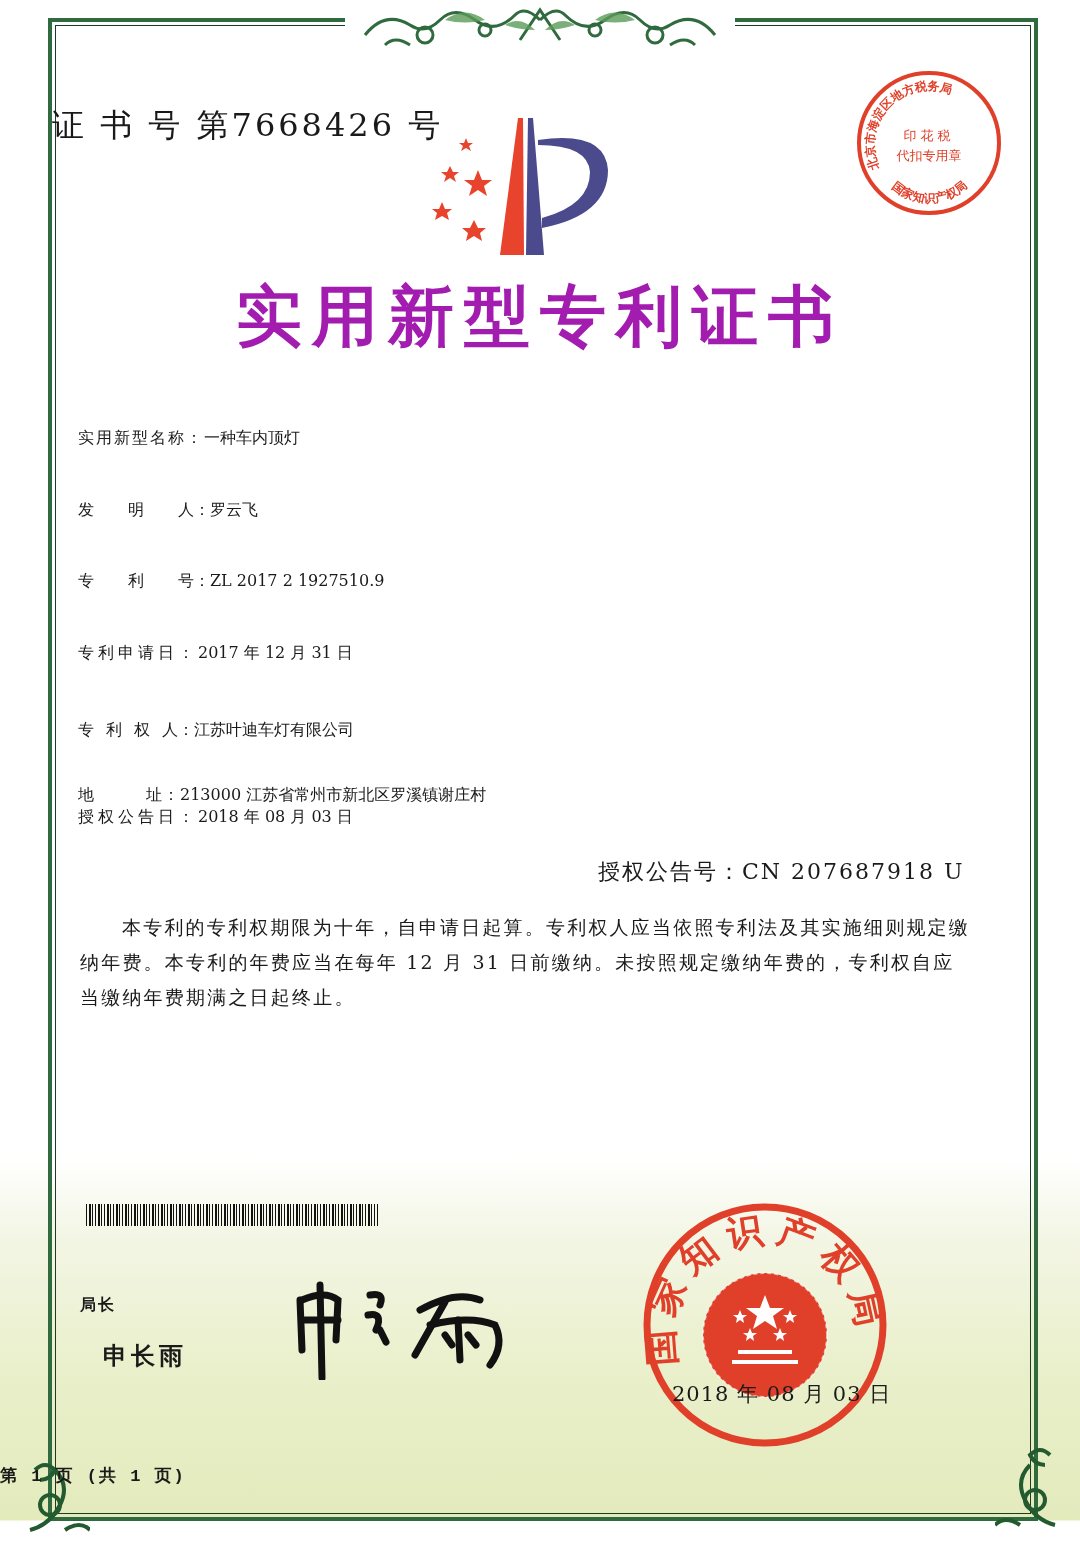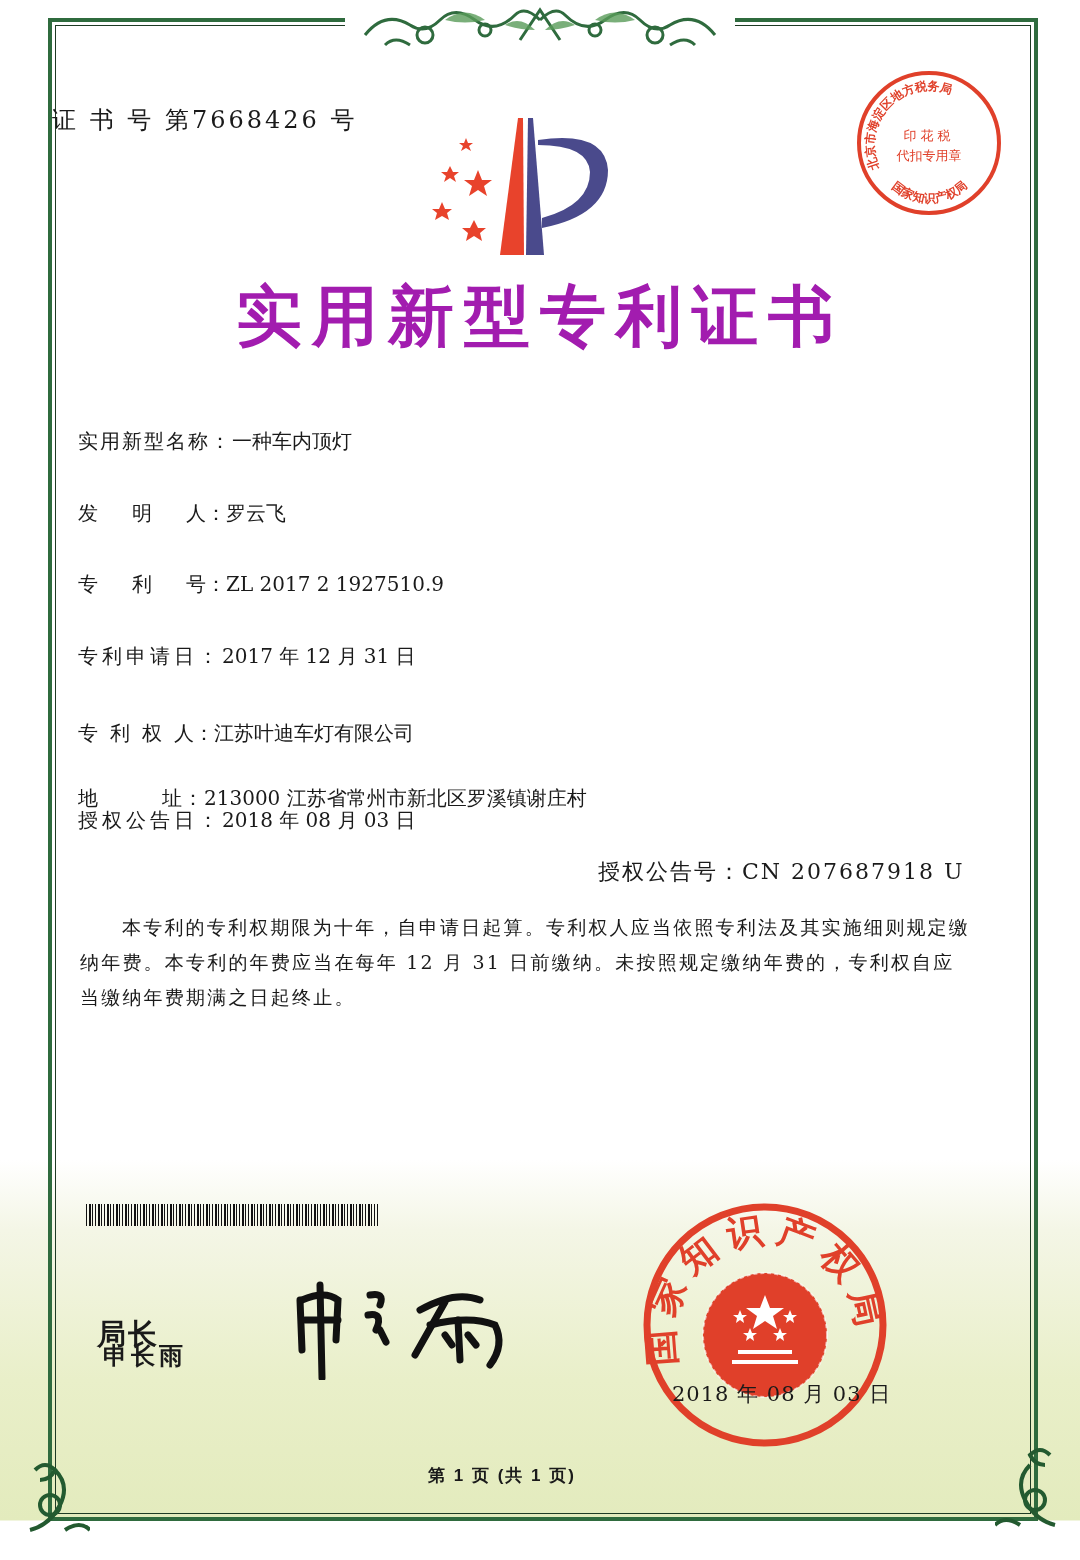--- a/index.html
+++ b/index.html
@@ -28,37 +28,37 @@
     position: absolute; left: 345px; top: 0px; width: 390px; height: 55px;
     background: #ffffff;
   }
   .ornament-top svg { width: 100%; height: 100%; }
   .corner { position: absolute; width: 70px; height: 90px; }
   .corner svg { width: 100%; height: 100%; }
   .corner-bl { left: 20px; top: 1450px; }
   .corner-br { left: 995px; top: 1440px; }
 
   .cert-number {
-    position: absolute; left: 52px; top: 104px; font-size: 24px; letter-spacing: 3px;
+    position: absolute; left: 52px; top: 104px; font-size: 32px; letter-spacing: 3px;
   }
   .logo { position: absolute; left: 430px; top: 110px; width: 190px; height: 150px; }
   .logo svg { width: 100%; height: 100%; }
 
   .stamp-tax {
     position: absolute; left: 854px; top: 68px; width: 150px; height: 150px;
   }
   .stamp-tax svg { width: 100%; height: 100%; }
 
   .title {
     position: absolute; left: 0; width: 1080px; top: 272px; text-align: center;
     font-size: 66px; letter-spacing: 10px; font-family: "DejaVu Serif", serif; font-weight: bold;
     color: #a21caf;
   }
   .field {
-    position: absolute; left: 78px; font-size: 20px; white-space: nowrap;
+    position: absolute; left: 78px; font-size: 16px; white-space: nowrap;
   }
   .field .label { display: inline-block; }
   .field .value { display: inline-block; }
   .lbl-normal { letter-spacing: 2px; }
 
   .f-name { top: 428px; }
   .f-inventor { top: 500px; }
   .f-number { top: 571px; }
   .f-date { top: 643px; }
   .f-holder { top: 714px; margin-top: 6px; }
@@ -69,30 +69,30 @@
   .body-text {
     position: absolute; left: 80px; top: 910px; width: 890px; font-size: 19px;
     line-height: 35px; letter-spacing: 2.2px; font-family: "DejaVu Serif", serif;
   }
   .body-text p { margin: 0; text-indent: 42px; }
 
   .barcode {
     position: absolute; left: 86px; top: 1204px; width: 292px; height: 22px;
     background: repeating-linear-gradient(to right, #111 0px, #111 1px, transparent 1px, transparent 3px, #111 3px, #111 5px, transparent 5px, transparent 6px, #111 6px, #111 7px, transparent 7px, transparent 9px);
   }
-  .director-title { position: absolute; left: 97px; top: 1295px; font-size: 29px; font-family: "DejaVu Sans", sans-serif; font-weight: bold; letter-spacing: 2px; margin-top: 20px; }
+  .director-title { position: absolute; left: 80px; top: 1295px; font-size: 16px; font-family: "DejaVu Sans", sans-serif; font-weight: bold; letter-spacing: 2px; }
   .director-name { position: absolute; left: 96px; top: 1340px; font-size: 24px; font-family: "DejaVu Sans", sans-serif; font-weight: bold; letter-spacing: 4px; margin-left: 7px; }
   .signature { position: absolute; left: 280px; top: 1270px; width: 250px; height: 110px; }
   .signature svg { width: 100%; height: 100%; }
 
   .stamp-cnipa { position: absolute; left: 640px; top: 1200px; width: 250px; height: 250px; }
   .stamp-cnipa svg { width: 100%; height: 100%; }
   .stamp-date { position: absolute; left: 672px; top: 1380px; font-size: 21px; color: #1a1a1a; letter-spacing: 1px; }
 
-  .page-indicator { position: absolute; left: 0; width: 1004px; text-align: center; top: 1464px; font-size: 17px; letter-spacing: 2px; font-family: Liberation Sans, sans-serif; font-weight: bold; }
+  .page-indicator { position: absolute; left: 0; width: 1004px; text-align: left; top: 1464px; font-size: 17px; letter-spacing: 2px; font-family: Liberation Mono, monospace; font-weight: bold; }
 </style>
 </head>
 <body>
 
 <div class="page-bg"></div>
 <div class="frame-outer"></div>
 <div class="frame-inner"></div>
 
 <div class="ornament-top">
   <svg viewBox="0 0 390 55">

